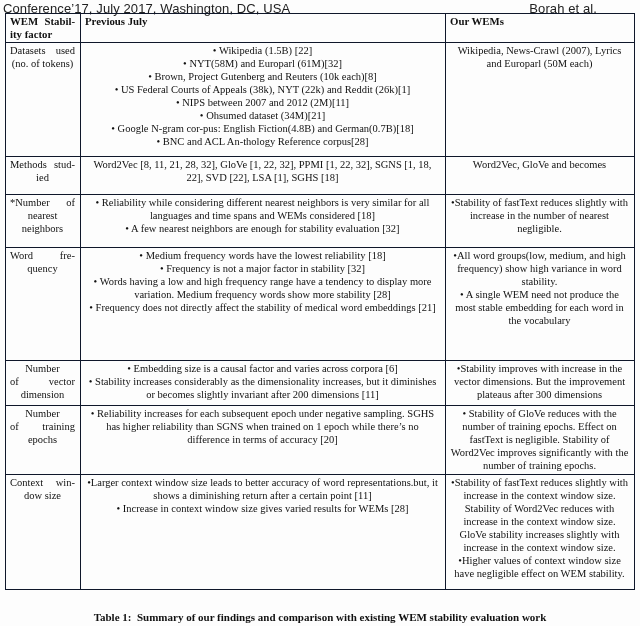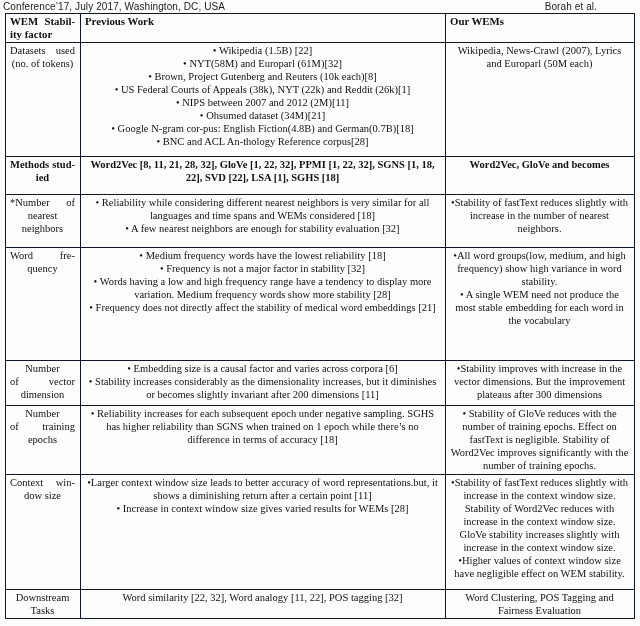--- a/index.html
+++ b/index.html
@@ -15,21 +15,21 @@
     width: 640px; height: 626px;
     background: #fdfdfd;
     overflow: hidden;
   }
   .running-header {
     position: absolute;
     top: 1px; left: 3px; right: 43px;
     display: flex;
     justify-content: space-between;
     font-family: "Liberation Sans", sans-serif;
-    font-size: 10px;
+    font-size: 13px;
     letter-spacing: 0.1px;
     color: #222222;
     gap: 32px;
   }
   table.summary {
     position: absolute;
     top: 13px; left: 5px;
     width: 629px;
     border-collapse: collapse;
     table-layout: fixed;
@@ -79,21 +79,21 @@
       <col class="c1">
         <col class="c2">
         <col class="c3">
     </colgroup>
     <thead>
       <tr class="hrow">
         <th>
             <div class="jline">WEM Stabil-</div>
             <div>ity factor</div>
           </th>
-        <th>Previous Work</th>
+        <th>Previous July</th>
         <th>Our WEMs</th>
       </tr>
     </thead>
     <tbody>
         <tr style="height: 114px;">
           <td class="factor-cell">
             <div class="jline">Datasets used</div>
             <div>(no. of tokens)</div>
           </td>
           <td class="text-cell">
@@ -103,21 +103,21 @@
             <div class="para">• US Federal Courts of Appeals (38k), NYT (22k) and Reddit (26k)[1]</div>
             <div class="para">• NIPS between 2007 and 2012 (2M)[11]</div>
             <div class="para">• Ohsumed dataset (34M)[21]</div>
             <div class="para">• Google N-gram cor-pus: English Fiction(4.8B) and German(0.7B)[18]</div>
             <div class="para">• BNC and ACL An-thology Reference corpus[28]</div>
           </td>
           <td class="text-cell">
             <div class="para">Wikipedia, News-Crawl (2007), Lyrics and Europarl (50M each)</div>
           </td>
         </tr>
-        <tr style="height: 38px; font-weight: bold;">
+        <tr style="height: 38px;">
           <td class="factor-cell">
             <div class="jline">Methods stud-</div>
             <div>ied</div>
           </td>
           <td class="text-cell">
             <div class="para">Word2Vec [8, 11, 21, 28, 32], GloVe [1, 22, 32], PPMI [1, 22, 32], SGNS [1, 18, 22], SVD [22], LSA [1], SGHS [18]</div>
           </td>
           <td class="text-cell">
             <div class="para">Word2Vec, GloVe and becomes</div>
           </td>
@@ -126,21 +126,21 @@
           <td class="factor-cell">
             <div class="jline">*Number of</div>
             <div>nearest</div>
             <div>neighbors</div>
           </td>
           <td class="text-cell">
             <div class="para">• Reliability while considering different nearest neighbors is very similar for all languages and time spans and WEMs considered [18]</div>
             <div class="para">• A few nearest neighbors are enough for stability evaluation [32]</div>
           </td>
           <td class="text-cell">
-            <div class="para">•Stability of fastText reduces slightly with increase in the number of nearest neighbors.</div>
+            <div class="para">•Stability of fastText reduces slightly with increase in the number of nearest negligible.</div>
           </td>
         </tr>
         <tr style="height: 113px;">
           <td class="factor-cell">
             <div class="jline">Word fre-</div>
             <div>quency</div>
           </td>
           <td class="text-cell">
             <div class="para">• Medium frequency words have the lowest reliability [18]</div>
             <div class="para">• Frequency is not a major factor in stability [32]</div>
@@ -166,49 +166,38 @@
             <div class="para">•Stability improves with increase in the vector dimensions. But the improvement plateaus after 300 dimensions</div>
           </td>
         </tr>
         <tr style="height: 69px;">
           <td class="factor-cell">
             <div>Number</div>
             <div class="jline">of training</div>
             <div>epochs</div>
           </td>
           <td class="text-cell">
-            <div class="para">• Reliability increases for each subsequent epoch under negative sampling. SGHS has higher reliability than SGNS when trained on 1 epoch while there’s no difference in terms of accuracy [18]</div>
+            <div class="para">• Reliability increases for each subsequent epoch under negative sampling. SGHS has higher reliability than SGNS when trained on 1 epoch while there’s no difference in terms of accuracy [20]</div>
           </td>
           <td class="text-cell">
             <div class="para">• Stability of GloVe reduces with the number of training epochs. Effect on fastText is negligible. Stability of Word2Vec improves significantly with the number of training epochs.</div>
           </td>
         </tr>
         <tr style="height: 115px;">
           <td class="factor-cell">
             <div class="jline">Context win-</div>
             <div>dow size</div>
           </td>
           <td class="text-cell">
             <div class="para">•Larger context window size leads to better accuracy of word representations.but, it shows a diminishing return after a certain point [11]</div>
             <div class="para">• Increase in context window size gives varied results for WEMs [28]</div>
           </td>
           <td class="text-cell">
             <div class="para">•Stability of fastText reduces slightly with increase in the context window size. Stability of Word2Vec reduces with increase in the context window size. GloVe stability increases slightly with increase in the context window size.</div>
             <div class="para">•Higher values of context window size have negligible effect on WEM stability.</div>
           </td>
         </tr>
-        <tr style="height: 27px;">
-          <td class="factor-cell">
-            <div>Downstream</div>
-            <div>Tasks</div>
-          </td>
-          <td class="text-cell">
-            <div class="para">Word similarity [22, 32], Word analogy [11, 22], POS tagging [32]</div>
-          </td>
-          <td class="text-cell">
-            <div class="para">Word Clustering, POS Tagging and Fairness Evaluation</div>
-          </td>
-        </tr>
       </tbody>
   </table>
 
+  <div class="caption">Table 1:  Summary of our findings and comparison with existing WEM stability evaluation work</div>
 
 </div>
 
 </body></html>

